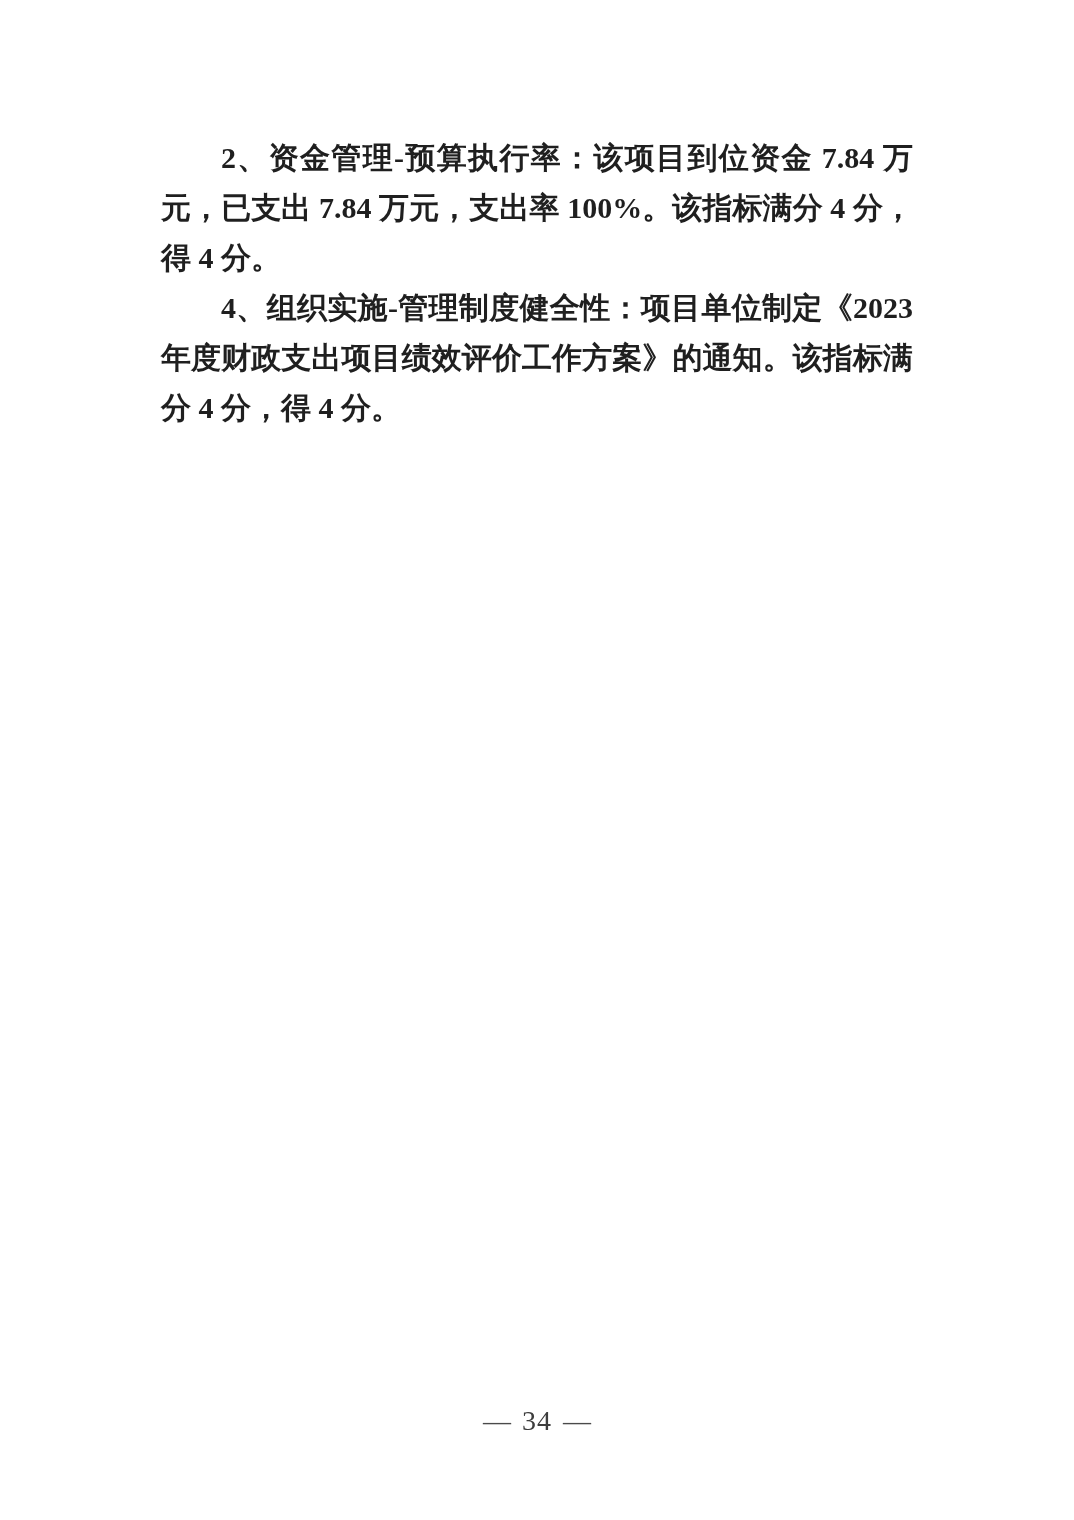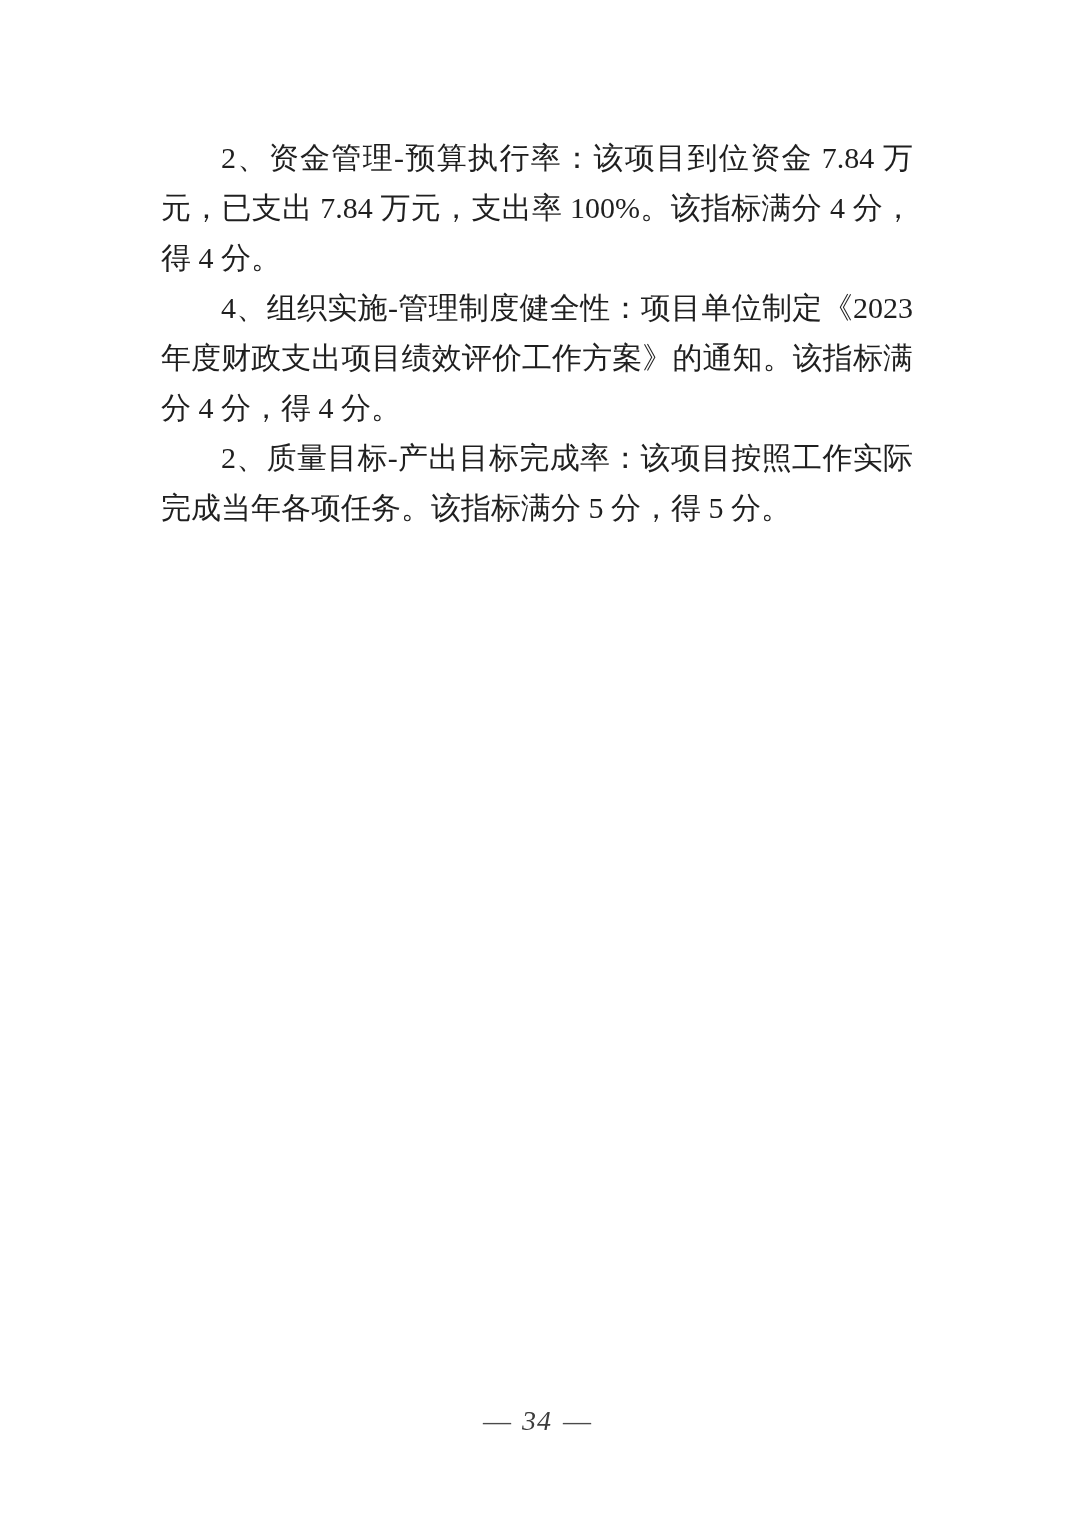--- a/index.html
+++ b/index.html
@@ -25,20 +25,21 @@
   .doc-body {
     position: absolute;
     left: 161px;
     top: 133px;
     width: 752px;
     color: #1f1f1f;
     font-size: 30px;
     line-height: 50px;
     text-align: justify;
     text-justify: inter-ideograph;
+    font-weight: bold;
   }
   .doc-body p {
     margin: 0;
     padding: 0;
     text-indent: 2em;
     word-break: break-all;
   }
   .page-footer {
     position: absolute;
     left: 0;
@@ -50,31 +51,29 @@
     line-height: 36px;
   }
   .page-footer .dash {
     display: inline-block;
     margin: 0 11px;
     color: #4a4a4a;
   }
   .page-footer .num {
     display: inline-block;
     letter-spacing: 1px;
-    font-style: italic;
   }
 </style>
 </head>
 <body>
 
 <div class="page">
 
   <div class="doc-body">
     <p>2、资金管理-预算执行率：该项目到位资金 7.84 万元，已支出 7.84 万元，支出率 100%。该指标满分 4 分，得 4 分。</p>
     <p>4、组织实施-管理制度健全性：项目单位制定《2023 年度财政支出项目绩效评价工作方案》的通知。该指标满分 4 分，得 4 分。</p>
-    <p>2、质量目标-产出目标完成率：该项目按照工作实际完成当年各项任务。该指标满分 5 分，得 5 分。</p>
   </div>
 
   <div class="page-footer">
     <span class="dash">—</span><span class="num">34</span><span class="dash">—</span>
   </div>
 
 </div>
 
 </body></html>

